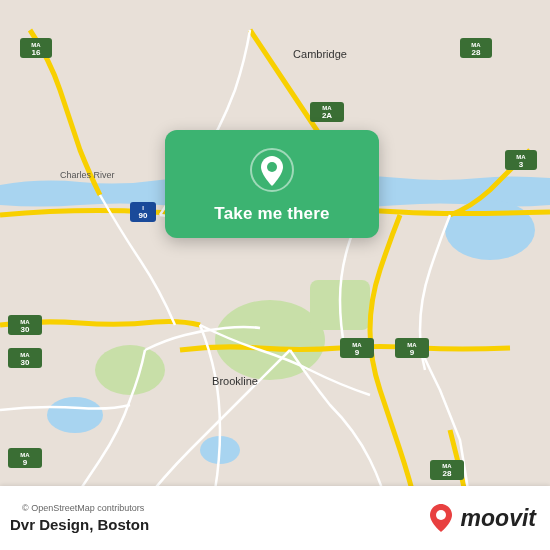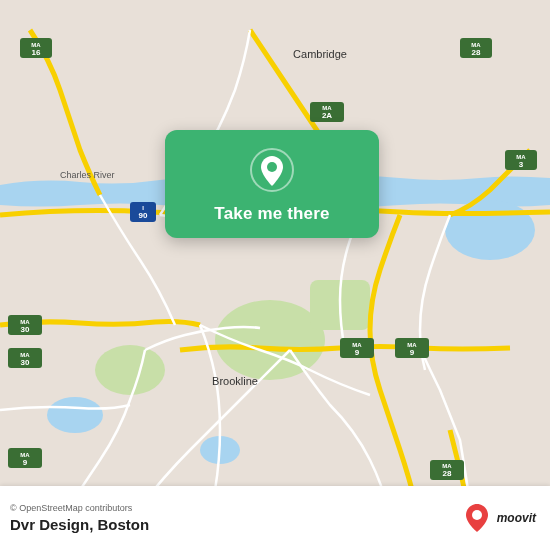--- a/index.html
+++ b/index.html
@@ -78,41 +78,42 @@
 
     #location-info {
       display: flex;
       flex-direction: column;
     }
 
     #osm-attribution {
       font-size: 9px;
       color: #666;
       margin-bottom: 3px;
+      margin-left: 12px;
     }
 
     #location-name {
       font-size: 15px;
       font-weight: 700;
       color: #222;
     }
 
     #moovit-logo {
       display: flex;
       align-items: center;
       gap: 4px;
     }
 
     #moovit-icon {
       width: 32px;
       height: 32px;
     }
 
     #moovit-text {
-      font-size: 12px;
+      font-size: 23px;
       font-weight: 700;
       color: #222;
       font-style: italic;
     }
 
     
     .road-major { stroke: #f8d000; stroke-width: 5; fill: none; }
     .road-minor { stroke: #fff; stroke-width: 2.5; fill: none; }
     .water { fill: #a8d4f0; }
     .green-area { fill: #c8dfa8; }

